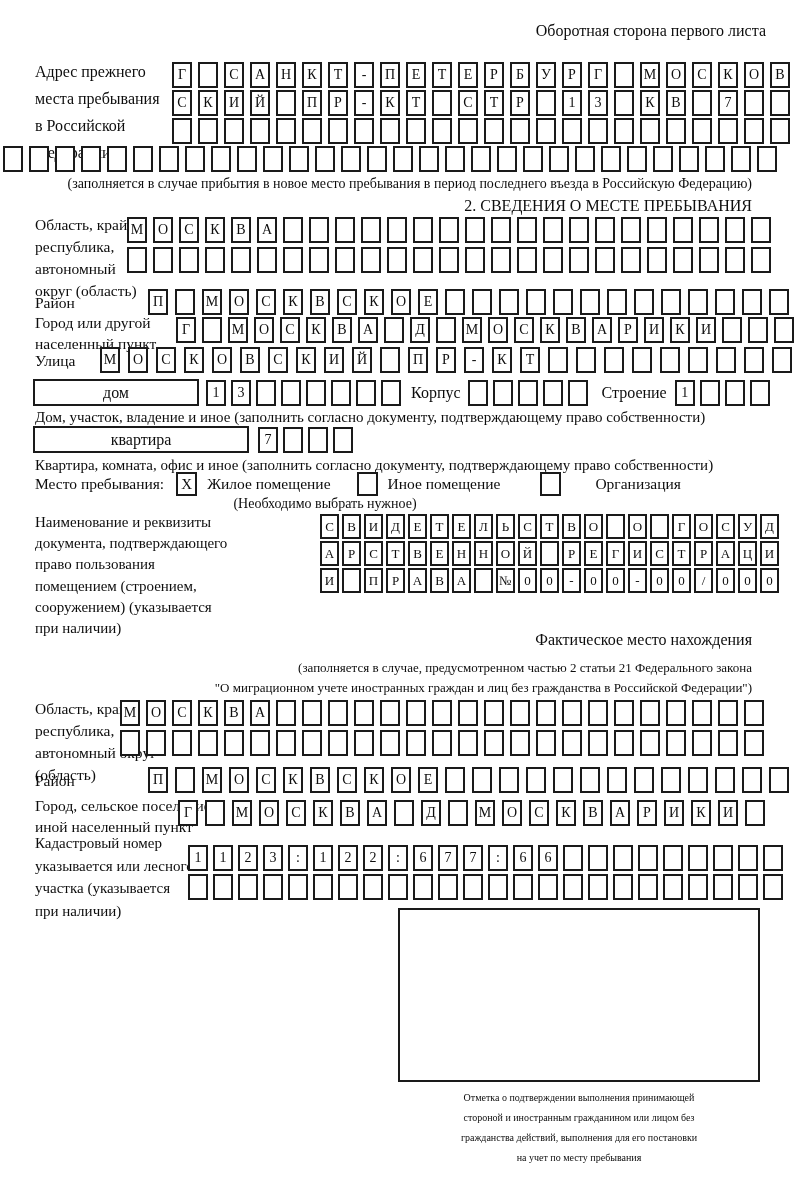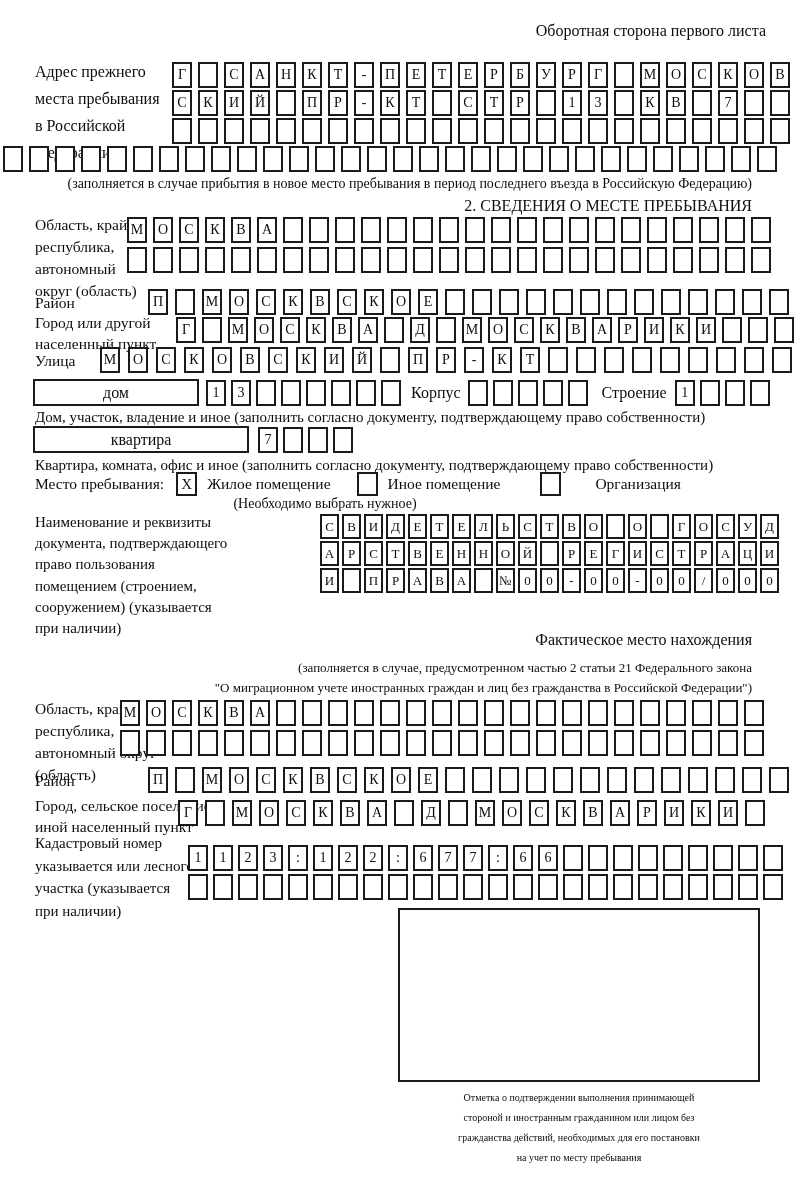--- a/index.html
+++ b/index.html
@@ -627,15 +627,15 @@
     <span class="cell"></span>
     <span class="cell"></span>
     <span class="cell"></span>
     <span class="cell"></span>
   </div>
 
 <div class="abs stamp-box" style="left:398px; top:908px; width:362px; height:174px;"></div>
 <div class="abs cap" style="left:388px; top:1088px; width:382px;">
   <div>Отметка о подтверждении выполнения принимающей</div>
   <div>стороной и иностранным гражданином или лицом без</div>
-  <div>гражданства действий, необходимых для его постановки</div>
+  <div>гражданства действий, выполнения для его постановки</div>
   <div>на учет по месту пребывания</div>
 </div>
 
 </body></html>

